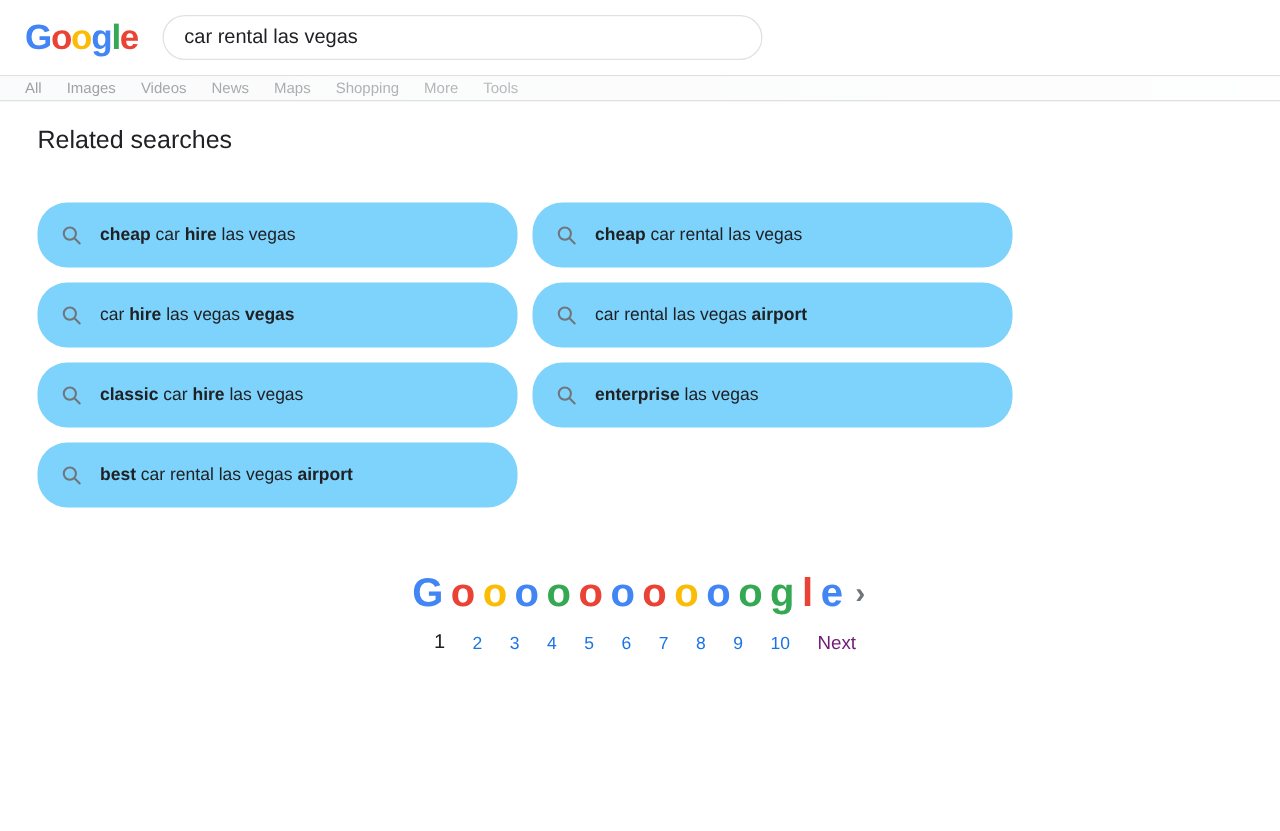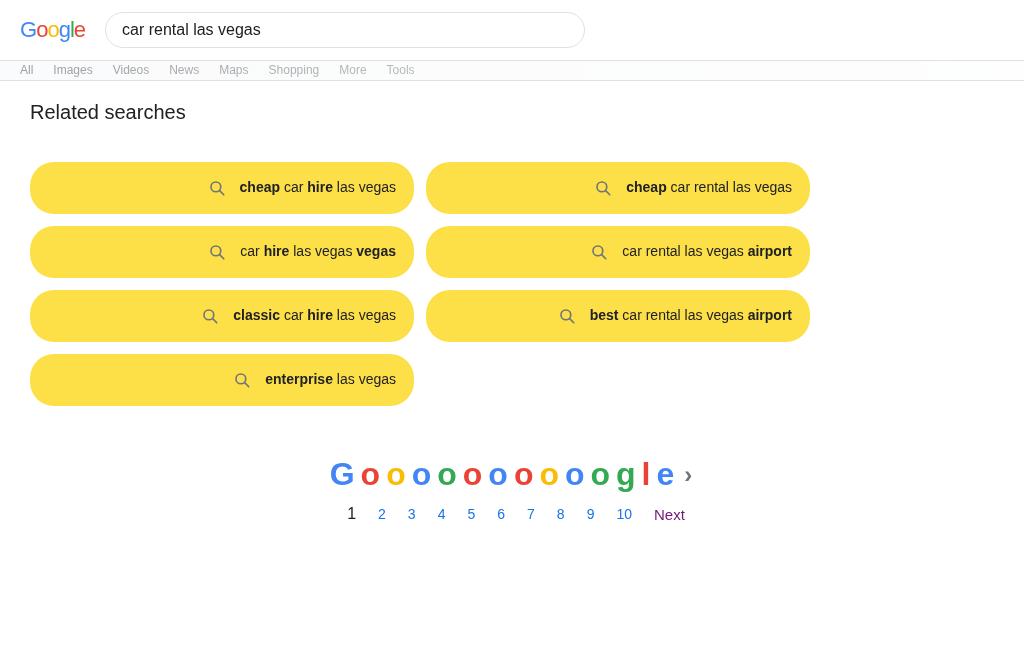--- a/index.html
+++ b/index.html
@@ -12,22 +12,22 @@
 
     
     .header {
       display: flex;
       align-items: center;
       padding: 12px 20px;
       border-bottom: 1px solid #e0e0e0;
       gap: 20px;
     }
     .google-logo {
-      font-size: 22px;
-      font-weight: normal;
+      font-size: 28px;
+      font-weight: bold;
       letter-spacing: -1px;
     }
     .google-logo .g1 { color: #4285F4; }
     .google-logo .g2 { color: #EA4335; }
     .google-logo .g3 { color: #FBBC05; }
     .google-logo .g4 { color: #4285F4; }
     .google-logo .g5 { color: #34A853; }
     .google-logo .g6 { color: #EA4335; }
 
     .search-bar {
@@ -88,26 +88,25 @@
       display: grid;
       grid-template-columns: 1fr 1fr;
       gap: 12px;
       max-width: 780px;
     }
 
     .search-chip {
       display: flex;
       align-items: center;
       gap: 14px;
-      background: #fde047;
+      background: #7dd3fc;
       border-radius: 24px;
       padding: 12px 18px;
       cursor: pointer;
       min-height: 52px;
-      justify-content: flex-end;
     }
 
     .search-icon-wrap {
       flex-shrink: 0;
       width: 18px;
       height: 18px;
       color: #70757a;
     }
     .search-icon-wrap svg {
       width: 18px;
@@ -267,33 +266,33 @@
     </div>
 
     <div class="search-chip">
       <div class="search-icon-wrap">
         <svg viewBox="0 0 24 24" fill="none" stroke="currentColor" stroke-width="2.2" stroke-linecap="round" stroke-linejoin="round">
           <circle cx="10.5" cy="10.5" r="6.5"></circle>
           <line x1="15.5" y1="15.5" x2="21" y2="21"></line>
         </svg>
       </div>
       <span class="chip-text">
+        <span class="bold">enterprise</span> las vegas
+      </span>
+    </div>
+
+    <div class="search-chip">
+      <div class="search-icon-wrap">
+        <svg viewBox="0 0 24 24" fill="none" stroke="currentColor" stroke-width="2.2" stroke-linecap="round" stroke-linejoin="round">
+          <circle cx="10.5" cy="10.5" r="6.5"></circle>
+          <line x1="15.5" y1="15.5" x2="21" y2="21"></line>
+        </svg>
+      </div>
+      <span class="chip-text">
         <span class="bold">best</span> car rental las vegas <span class="bold">airport</span>
-      </span>
-    </div>
-
-    <div class="search-chip">
-      <div class="search-icon-wrap">
-        <svg viewBox="0 0 24 24" fill="none" stroke="currentColor" stroke-width="2.2" stroke-linecap="round" stroke-linejoin="round">
-          <circle cx="10.5" cy="10.5" r="6.5"></circle>
-          <line x1="15.5" y1="15.5" x2="21" y2="21"></line>
-        </svg>
-      </div>
-      <span class="chip-text">
-        <span class="bold">enterprise</span> las vegas
       </span>
     </div>
 
   </div>
 
   <div class="pagination">
     <div class="google-pages-logo">
       <span style="color:#4285F4">G</span>
         <span style="color:#EA4335">o</span>
         <span style="color:#FBBC05">o</span>

